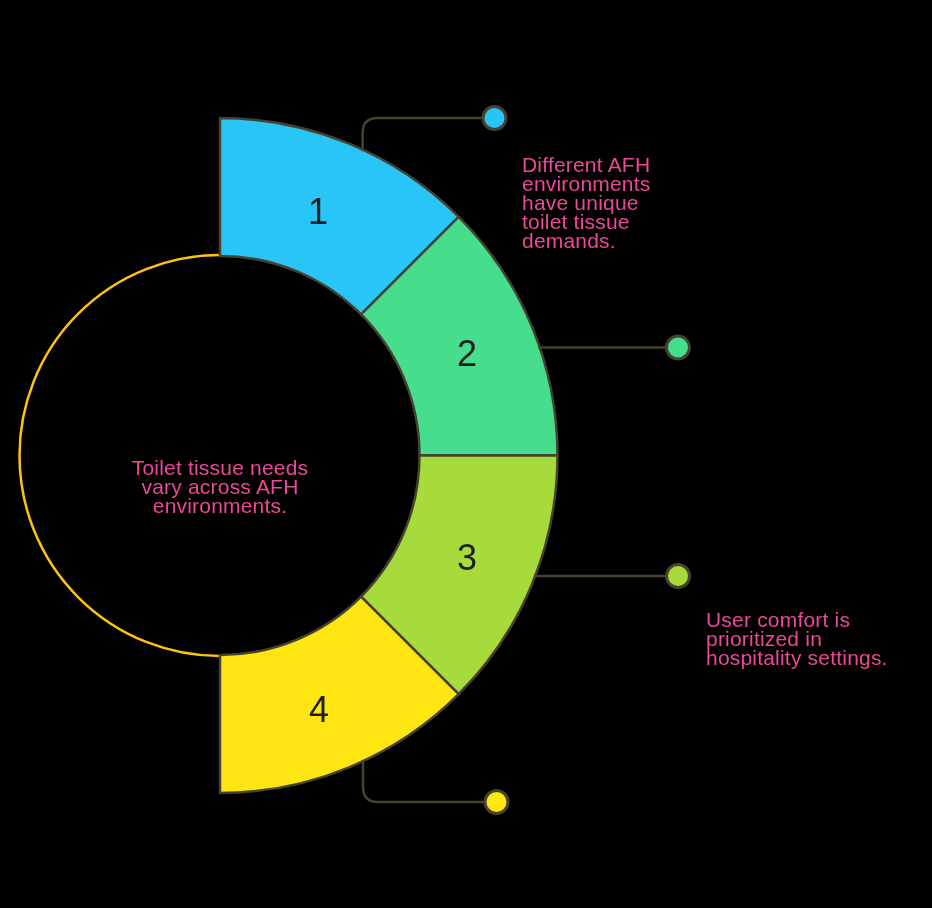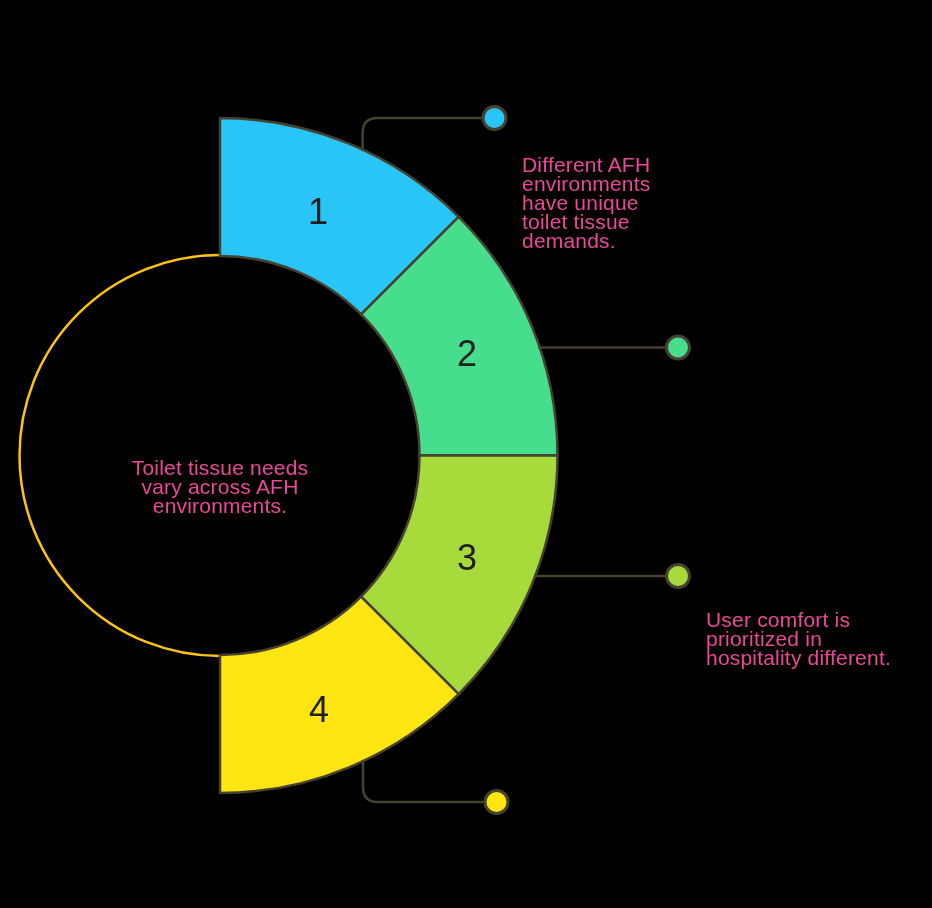--- a/index.html
+++ b/index.html
@@ -70,16 +70,16 @@
       <text class="seg-number" x="467" y="570">3</text>
       <text class="seg-number" x="319" y="722">4</text>
     </g>
   </svg>
 
   <div class="label center-label">Toilet tissue needs vary across AFH environments.</div>
 
   <div class="label label-1">Different AFH environments have unique toilet tissue demands.</div>
 
 
-  <div class="label label-3">User comfort is prioritized in hospitality different.</div>
+  <div class="label label-3">User comfort is prioritized in hospitality settings.</div>
 
 
 </div>
 
 </body></html>

